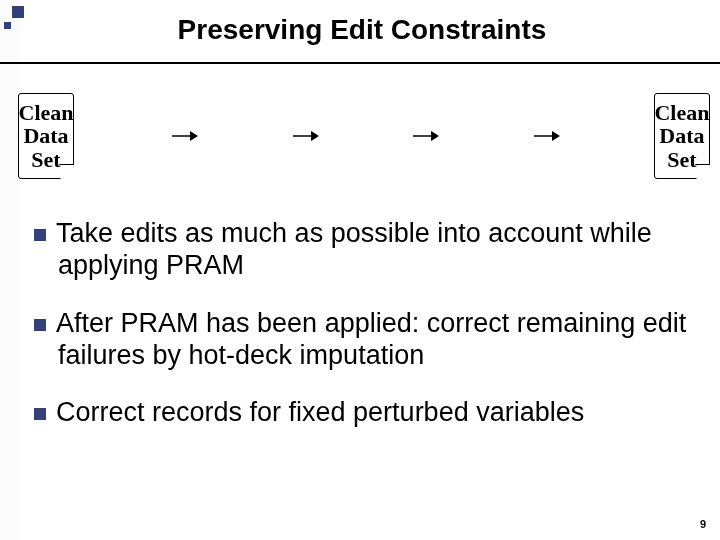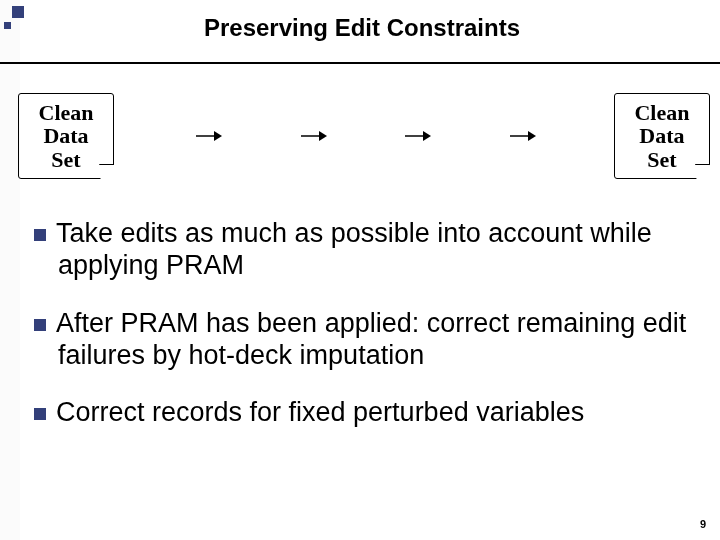--- a/index.html
+++ b/index.html
@@ -30,21 +30,21 @@
     position: absolute;
     left: 0; right: 0;
     height: 2px;
     background: #000;
   }
   .rule.top { top: 62px; }
   .title {
     position: absolute;
     top: 14px; left: 4px; right: 0;
     text-align: center;
-    font-size: 24px;
+    font-size: 28px;
     color: #000;
   }
   
   .flow {
     position: absolute;
     top: 88px; left: 18px; right: 10px;
     height: 96px;
     display: flex;
     align-items: center;
     justify-content: space-between;
@@ -59,21 +59,21 @@
     align-items: center;
     justify-content: center;
     flex-direction: column;
   }
   .rect {
     border: 1.5px solid #000;
     border-radius: 3px;
     height: 86px;
     padding: 0 8px;
   }
-  .rect.w80 { width: 96px; }
+  .rect.w80 { width: 56px; }
   .oval {
     border: 1.5px solid #000;
     border-radius: 26px;
     padding: 6px 12px;
     height: 44px;
   }
   .fold {
     position: relative;
   }
   .fold::after {

